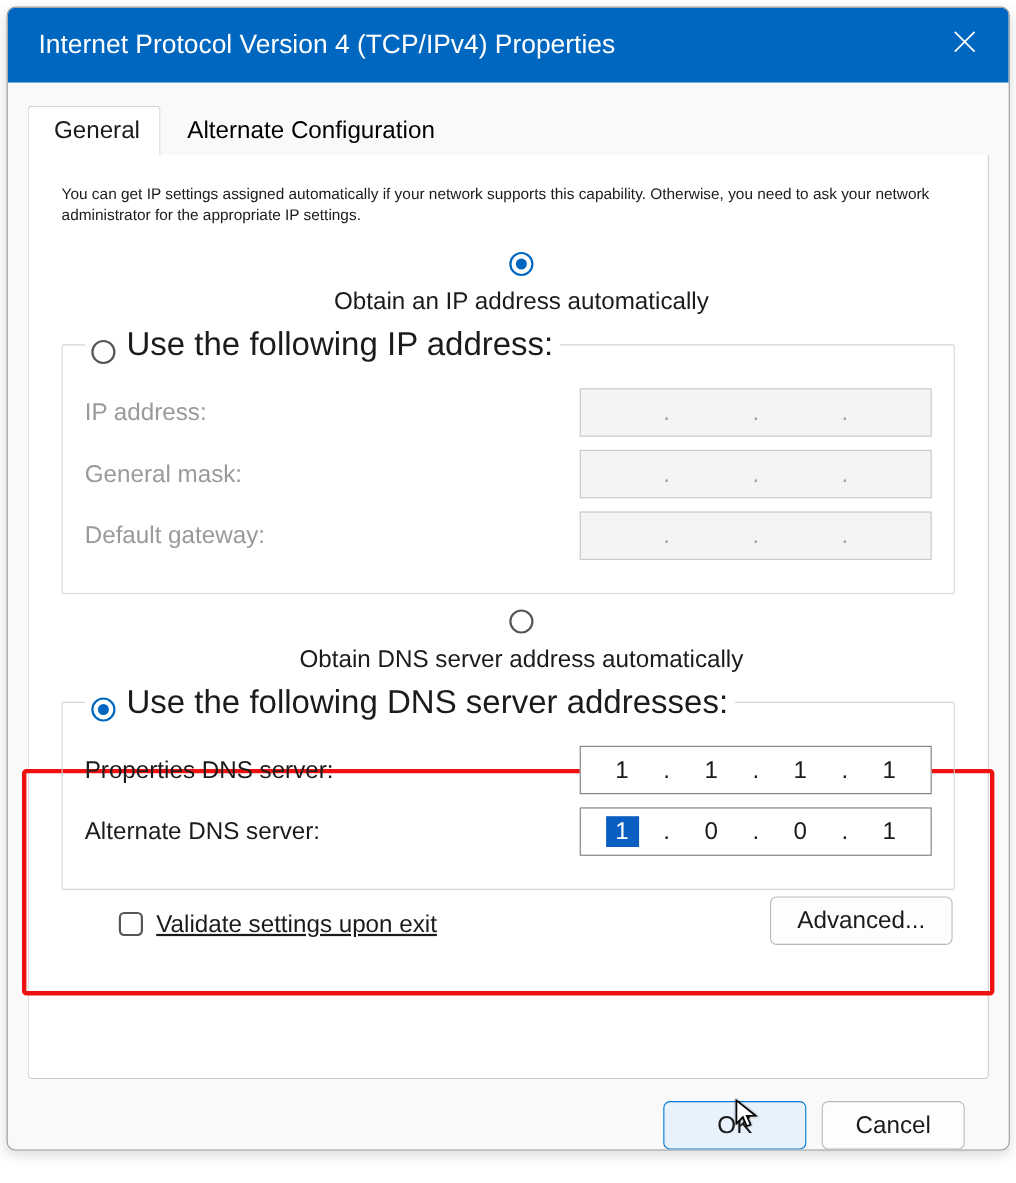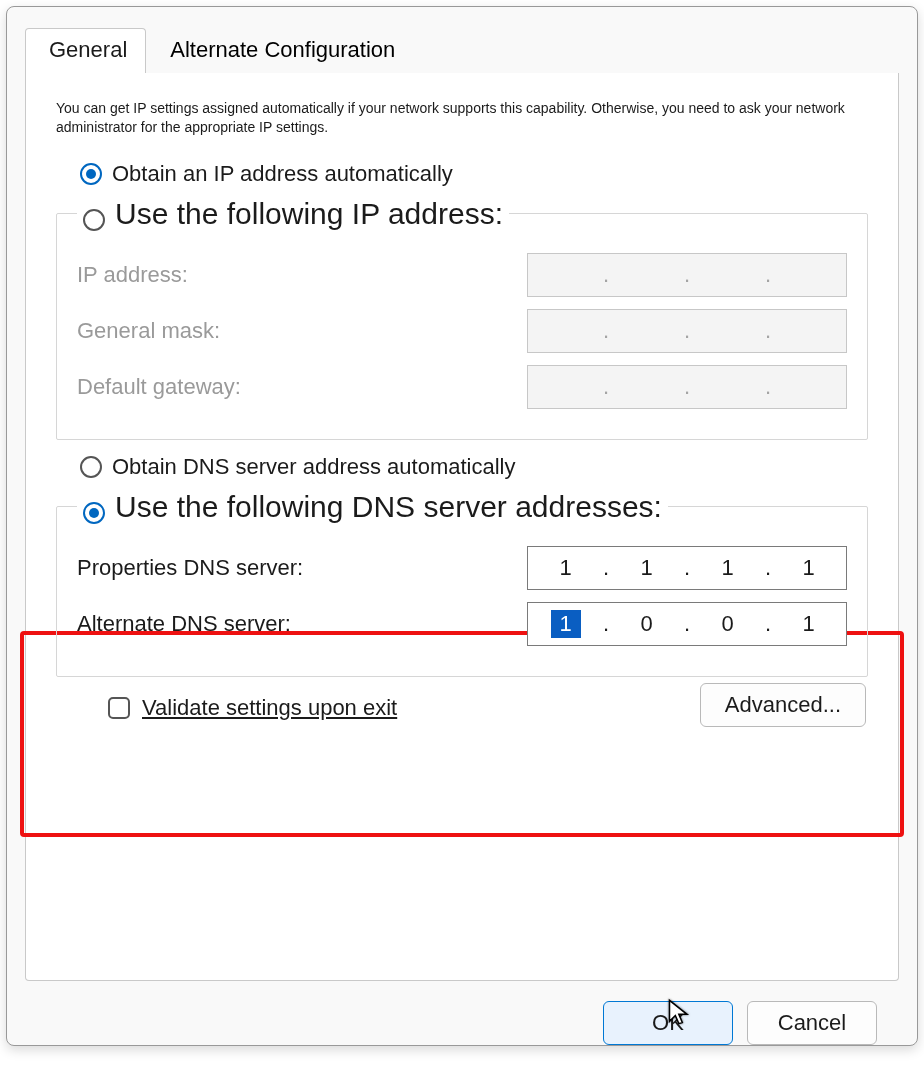--- a/index.html
+++ b/index.html
@@ -13,21 +13,21 @@
 
   .tabs { display:flex; align-items:flex-end; position:relative; height:46px; }
   .tab { padding:8px 18px 10px 23px; font-size:22px; color:#1b1b1b; border:1px solid transparent; border-bottom:none; cursor:default; }
   .tab.active { background:#fff; border:1px solid #c9c9c9; border-bottom:1px solid #fff; border-radius:4px 4px 0 0; position:relative; top:1px; }
   .tab.inactive { color:#000000; }
 
   .panel { border:1px solid #c9c9c9; border-top:none; background:#fff; flex:1; padding:26px 30px 22px 30px; border-radius:0 0 4px 4px; }
 
   .desc { font-size:14px; line-height:1.35; margin-bottom:24px; }
 
-  .radio-row { display:flex; align-items:center; gap:10px; margin:10px 0 10px 24px; font-size:22px; }
+  .radio-row { display:flex; align-items:center; gap:10px; margin:10px 0 10px 24px; font-size:22px;flex-direction:column; }
   .radio { width:22px; height:22px; border:2px solid #555; border-radius:50%; display:inline-flex; align-items:center; justify-content:center; flex-shrink:0; }
   .radio.checked { border-color:#0067c0; }
   .radio.checked .dot { width:10px; height:10px; background:#0067c0; border-radius:50%; }
 
   fieldset.grp { border:1px solid #d6d6d6; border-radius:2px; margin:4px 0 14px 0; padding:10px 20px 18px 20px; }
   fieldset.grp legend { display:flex; align-items:flex-end; gap:10px; padding:0 6px; font-size:30px; }
   fieldset.grp.highlight { position:relative; }
   .redbox { position:absolute; border:4px solid #e11; border-radius:4px; pointer-events:none; }
 
   .fieldline { display:flex; align-items:center; justify-content:space-between; margin:12px 0; }
@@ -50,20 +50,29 @@
 
   .cursor { position:absolute; pointer-events:none; }
   .cursor svg { width:28px; height:28px; fill:#fff; stroke:#000; stroke-width:1.3; filter:drop-shadow(0 0 1px rgba(0,0,0,.6)); }
 </style>
 </head>
 <body>
 
 <div class="page">
   <div class="window">
 
+    <div class="titlebar">
+      <div class="title">Internet Protocol Version 4 (TCP/IPv4) Properties</div>
+      <div class="close">
+        <svg viewBox="0 0 24 24">
+            <line x1="3" y1="3" x2="21" y2="21"></line>
+            <line x1="21" y1="3" x2="3" y2="21"></line>
+          </svg>
+      </div>
+    </div>
 
     <div class="body">
 
       <div class="tabs">
         <div class="tab active">General</div>
         <div class="tab inactive">Alternate Configuration</div>
       </div>
 
       <div class="panel" style="position:relative;">
 

